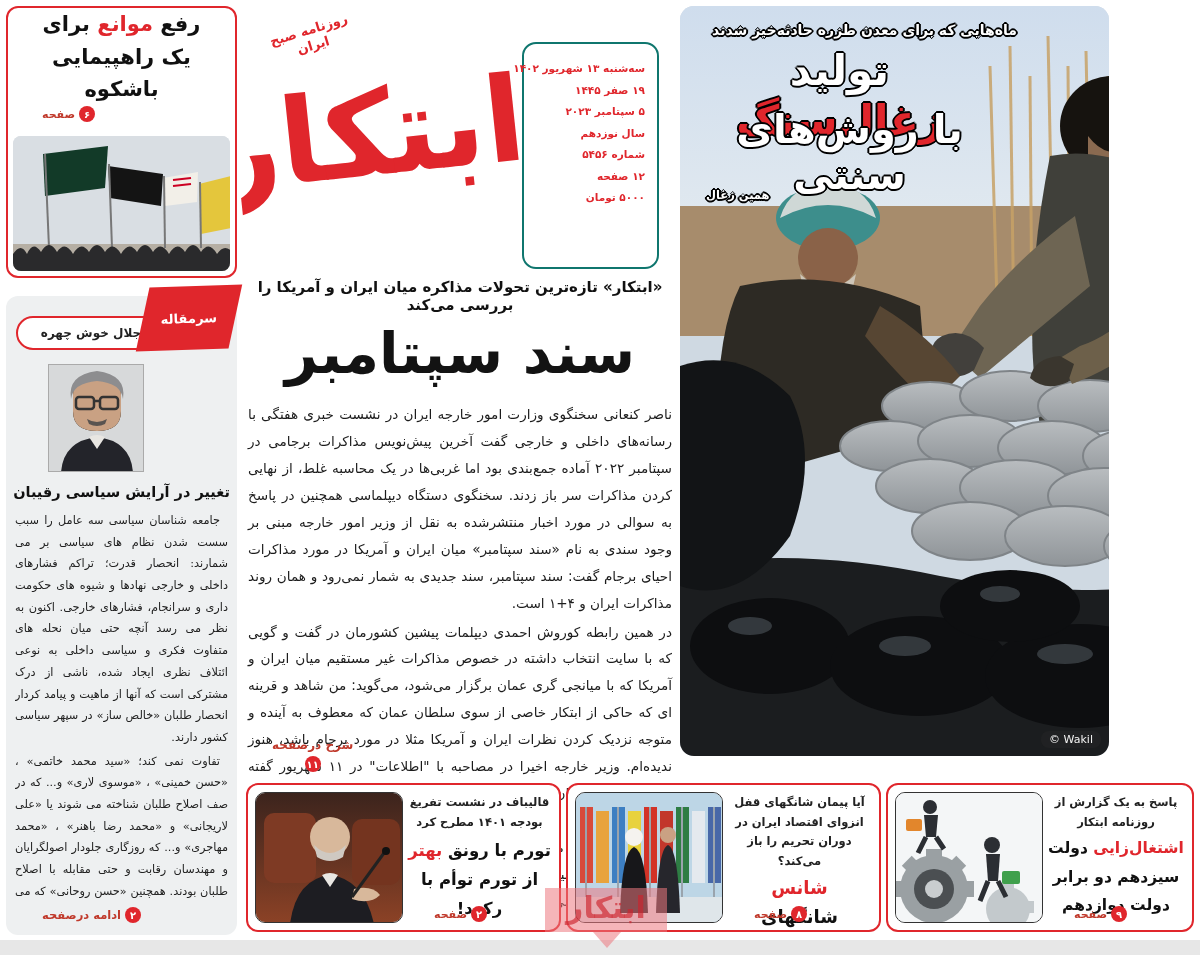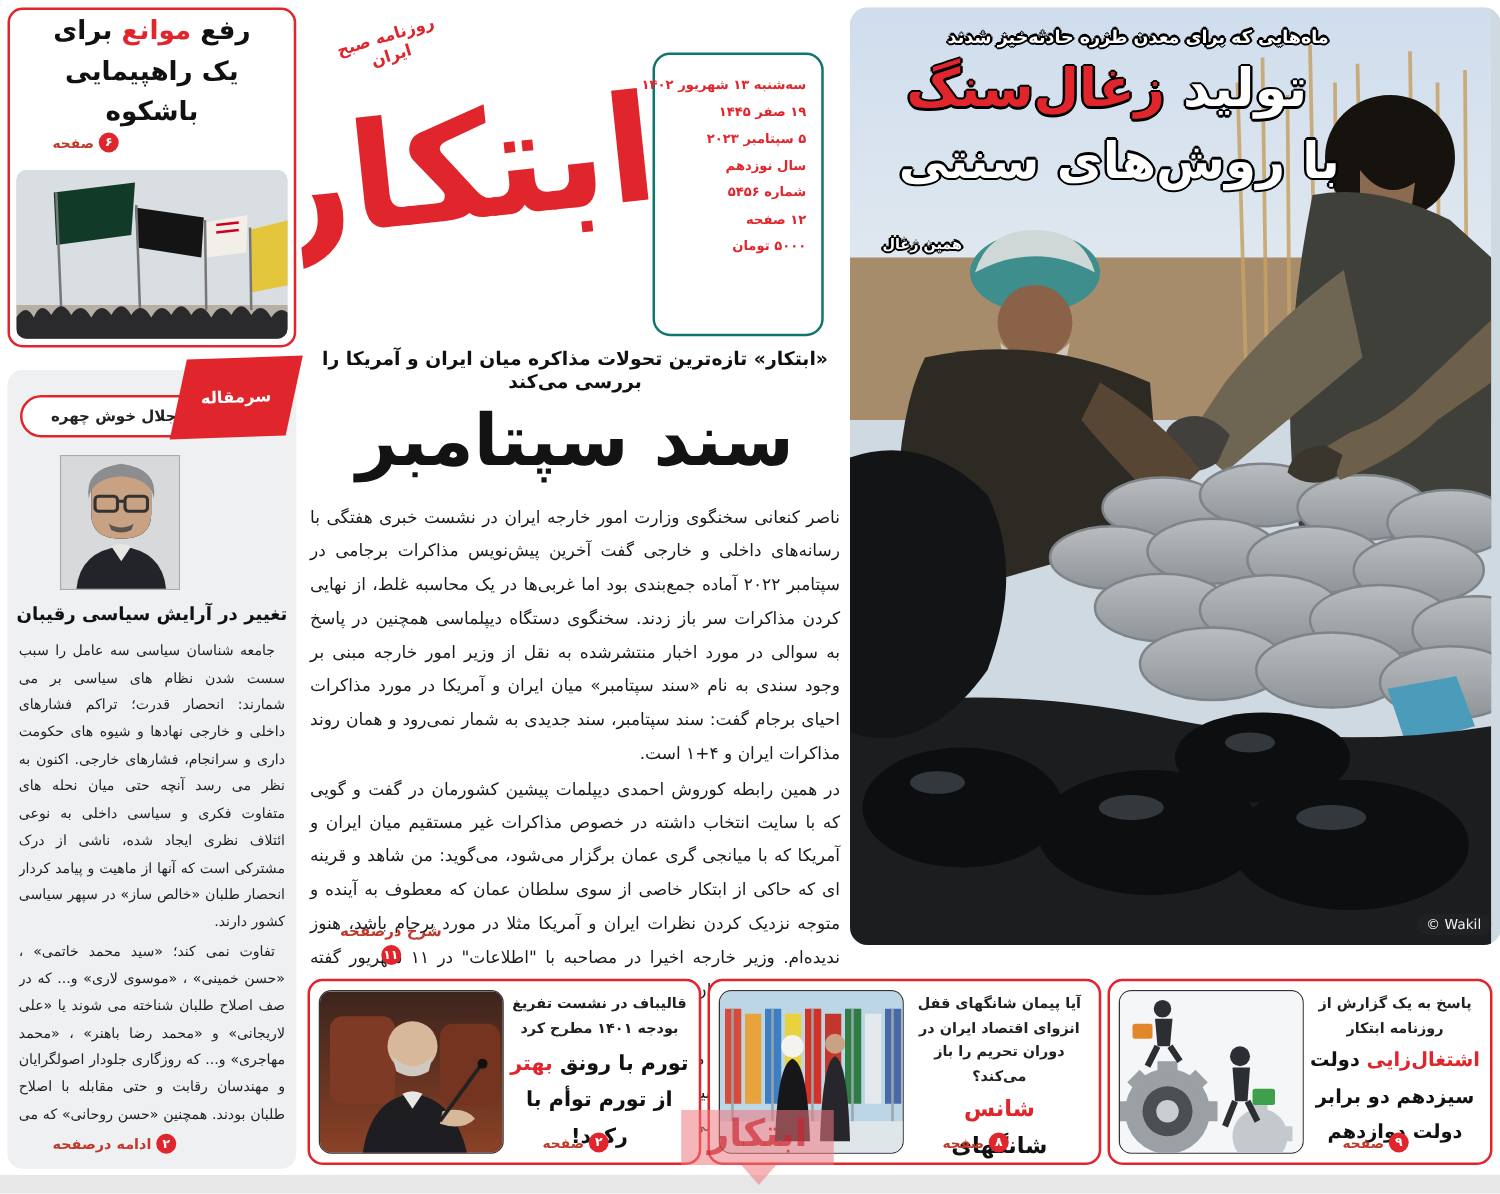--- a/index.html
+++ b/index.html
@@ -52,21 +52,21 @@
   }
   #datebox{
     position:absolute; left:522px; top:42px; width:137px; height:227px;
     border:2px solid #0f766e; border-radius:14px; background:#fff;
     direction:rtl; padding:14px 12px 0;
   }
   #datebox .dl{ color:#e0262c; font-size:10.5px; font-weight:bold; line-height:2.05; white-space:nowrap; }
 
   
   #photo-box{
-    position:absolute; left:680px; top:6px; width:521px; height:750px;
+    position:absolute; left:680px; top:6px; width:429px; height:750px;
     border-radius:14px; overflow:hidden; background:#cfd9e2;
   }
   #photo-box svg{ position:absolute; left:0; top:0; }
   .outline-txt{ text-shadow:-2px 0 #000,2px 0 #000,0 -2px #000,0 2px #000,-1px -1px #000,1px 1px #000,-1px 1px #000,1px -1px #000; }
   #photo-kicker{
     position:absolute; top:16px; left:0; right:60px; text-align:center;
     color:#fff; font-size:14px; font-weight:bold; direction:rtl;
   }
   #photo-h1{
     position:absolute; top:40px; left:0; right:110px; text-align:center;

